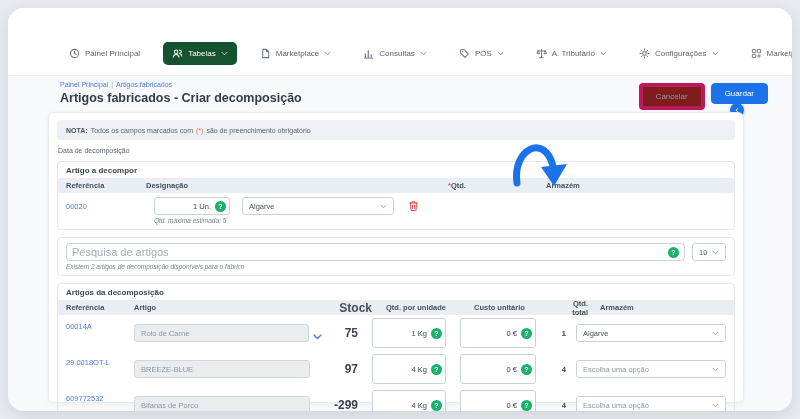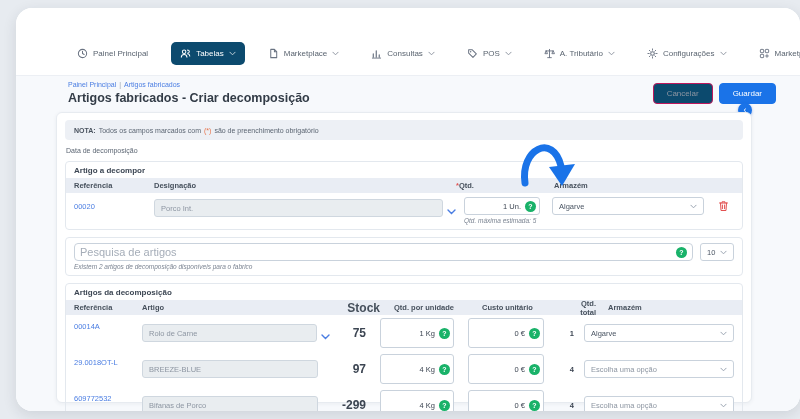--- a/index.html
+++ b/index.html
@@ -1,41 +1,41 @@
 <!DOCTYPE html>
 <html><head>
 <meta charset="utf-8">
 <style>
   * { margin:0; padding:0; box-sizing:border-box; }
   html,body { width:800px; height:419px; }
   body { background:#e7ebf0; font-family:"Liberation Sans", sans-serif; color:#3c4552; position:relative; }
 
-  .card { position:absolute; left:16px; top:8px; width:784px; height:403px; background:#fff;
+  .card { position:absolute; left:8px; top:8px; width:784px; height:403px; background:#fff;
           border-radius:16px; box-shadow:0 4px 14px rgba(30,40,60,.12); overflow:hidden; }
 
   
   .topnav { height:68px; display:flex; align-items:flex-end; padding:0 0 10px 52px; gap:14px;
             border-bottom:1px solid #eceff4; background:#fff; }
   .nav-item { display:flex; align-items:center; gap:5px; font-size:8px; color:#5a6470;
               padding:6px 9px; border-radius:5px; cursor:pointer; white-space:nowrap; }
   .nav-item svg { display:block; }
-  .nav-item.active { background:#0c4a6e; color:#fff; }
+  .nav-item.active { background:#14532d; color:#fff; }
   .nav-item.active svg * { stroke:#fff; }
   .chev { opacity:.75; }
 
   
   .content { position:relative; height:335px; background:#f7f9fc; }
 
   .page-header { position:absolute; left:52px; right:24px; top:5px; display:flex; justify-content:space-between; }
   .breadcrumb { font-size:7px; color:#4a7de2; margin-bottom:3px; }
   .breadcrumb .sep { color:#9aa4b1; margin:0 3px; }
   .page-title { font-size:12.5px; font-weight:bold; color:#333c47; }
   .actions { display:flex; gap:6px; align-items:flex-start; padding-top:2px; }
   .btn { font-family:inherit; font-size:8px; border-radius:4px; padding:5px 13px; cursor:pointer; }
-  .btn-light { background:#0c4a6e; border:1px solid #be185d; color:#8d96a2; }
+  .btn-light { background:#7f1d1d; border:4px solid #be185d; color:#8d96a2; }
   .btn-primary { background:#1a73e8; border:1px solid #1a73e8; color:#fff; }
 
   .collapse-toggle { position:absolute; left:722px; top:27px; width:14px; height:14px; border-radius:50%;
                      background:#1a73e8; color:#fff; display:flex; align-items:center; justify-content:center;
                      font-size:9px; line-height:1; cursor:pointer; box-shadow:0 1px 3px rgba(20,80,200,.4); }
 
   
   .panel { position:absolute; left:40px; top:36px; width:696px; height:291px; background:#fff;
            border:1px solid #e7ebf0; border-radius:6px; box-shadow:0 1px 4px rgba(40,50,70,.06); padding:7px 8px; }
 
@@ -236,26 +236,20 @@
         <div class="box-title">Artigo a decompor</div>
         <div class="thead">
           <span class="t1-ref">Referência</span>
           <span class="t1-des">Designação</span>
           <span class="t1-qty-h"><span class="star-red">*</span><span>Qtd.</span></span>
           <span class="t1-arm-h">Armazém</span>
           <span class="t1-del"></span>
         </div>
         <div class="trow">
           <span class="t1-ref ref-link">00020</span>
-          <span class="cell t1-des">
-            <input class="dis" disabled="" value="Porco Int." style="">
-            <span class="chevron-blue"><svg width="9" height="6" viewBox="0 0 9 6" fill="none">
-                  <path d="M1 1l3.5 3.5L8 1" stroke="#4a7de2" stroke-width="1.4" stroke-linecap="round"></path>
-                </svg></span>
-          </span>
           <span class="t1-qty" style="display:block;">
             <span class="ibadge">
               <input value="1 Un." style="">
               <span class="badge">?</span>
             </span>
             <div class="hint">Qtd. máxima estimada: 5</div>
           </span>
           <span class="cell t1-arm" style="height:18px;">
             <span class="select" style="width:100%;">
               <span>Algarve</span>

